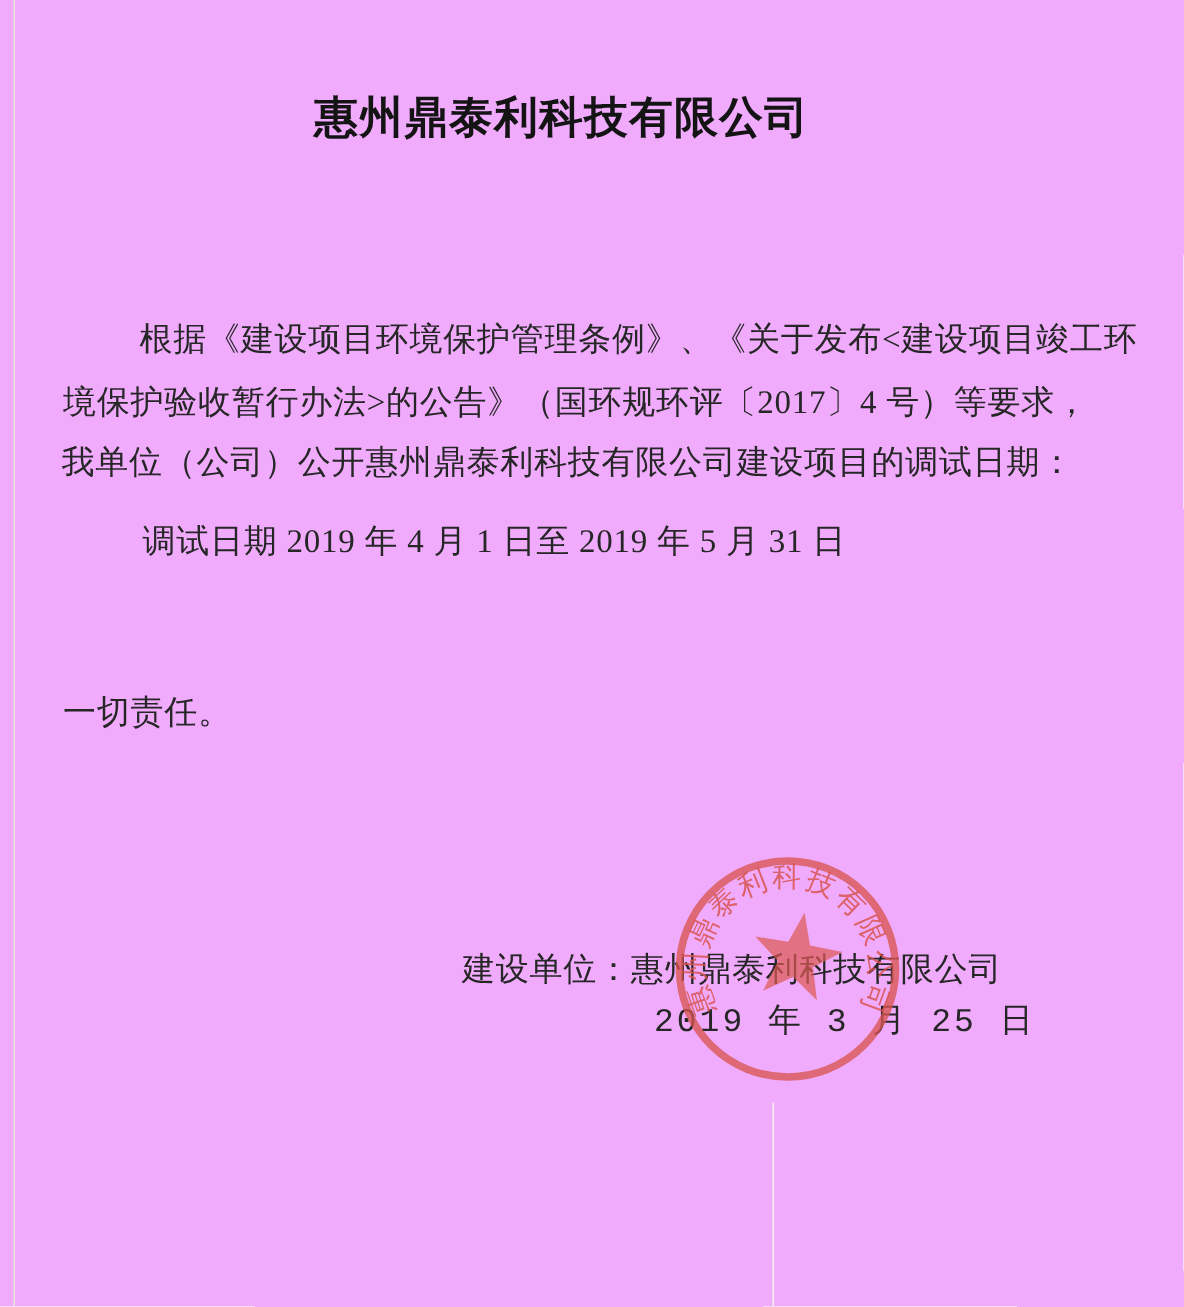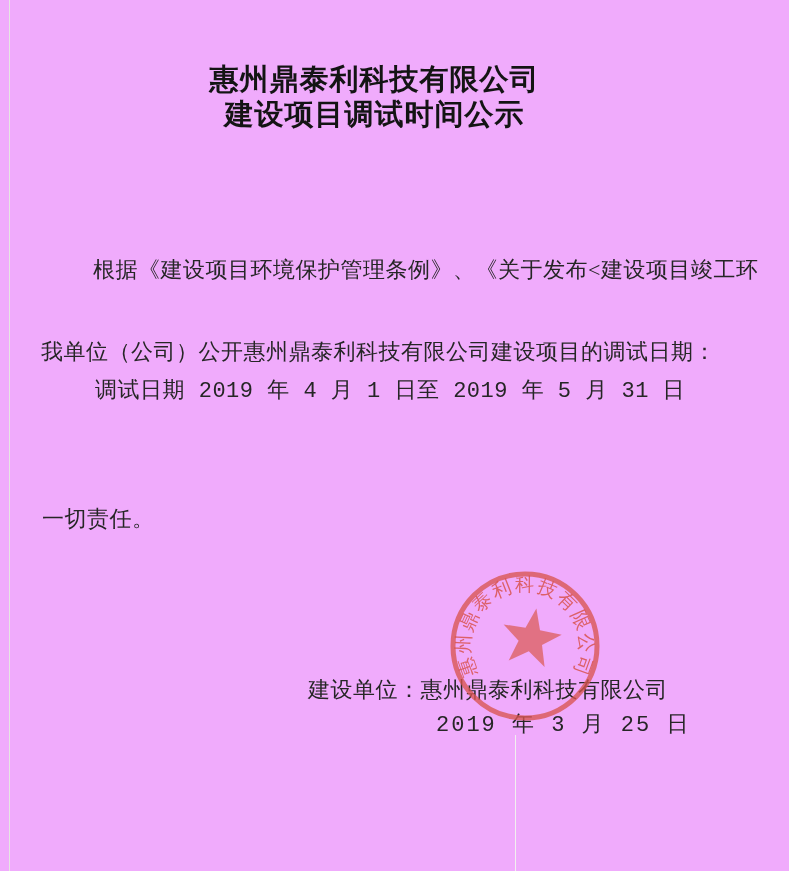--- a/index.html
+++ b/index.html
@@ -30,50 +30,49 @@
     color: #141414;
     letter-spacing: 1px;
   }
   .body-line {
     position: absolute;
     font-size: 22px;
     line-height: 42px;
     white-space: nowrap;
     color: #262626;
     letter-spacing: 0.5px;
-    margin-top: 44px;
   }
   .p1-l1 { top: 205px; left: 93px; }
   .p1-l2 { top: 247px; left: 42px; }
   .p1-l3 { top: 287px; left: 41px; text-align: right; }
-  .p1-l4 { top: 327px; left: 95px; font-family: Liberation Mono, monospace; }
+  .p1-l4 { top: 340px; left: 95px; }
   .p2-l1 { top: 414px; left: 93px; }
   .p2-l2 { top: 454px; left: 42px; }
   .sig-unit { top: 625px; left: 308px; }
   .sig-date { top: 661px; left: 436px; letter-spacing: 2px; font-family: Liberation Mono, monospace; }
   .seal {
     position: absolute; left: 440px; top: 561px; width: 170px; height: 170px;
     pointer-events: none;
   }
   .seal svg { display: block; }
 </style>
 </head>
 <body>
 
 <div class="page">
 
   <div class="scan-edge"></div>
   <div class="scan-crease"></div>
 
   <div class="title-block">
     <div>惠州鼎泰利科技有限公司</div>
-    <div>建设项目调试时间公示</div>
   </div>
 
   <div class="body-line p1-l1">根据《建设项目环境保护管理条例》、《关于发布&lt;建设项目竣工环</div>
+  <div class="body-line p1-l2">境保护验收暂行办法&gt;的公告》（国环规环评〔2017〕4 号）等要求，</div>
   <div class="body-line p1-l3">我单位（公司）公开惠州鼎泰利科技有限公司建设项目的调试日期：</div>
   <div class="body-line p1-l4">调试日期 2019 年 4 月 1 日至 2019 年 5 月 31 日</div>
 
   <div class="body-line sig-unit">建设单位：惠州鼎泰利科技有限公司</div>
 
   <div class="body-line p2-l2">一切责任。</div>
   <div class="body-line sig-date">2019 年 3 月 25 日</div>
 
   <div class="seal">
     <svg width="170" height="170" viewBox="0 0 170 170" xmlns="http://www.w3.org/2000/svg">

